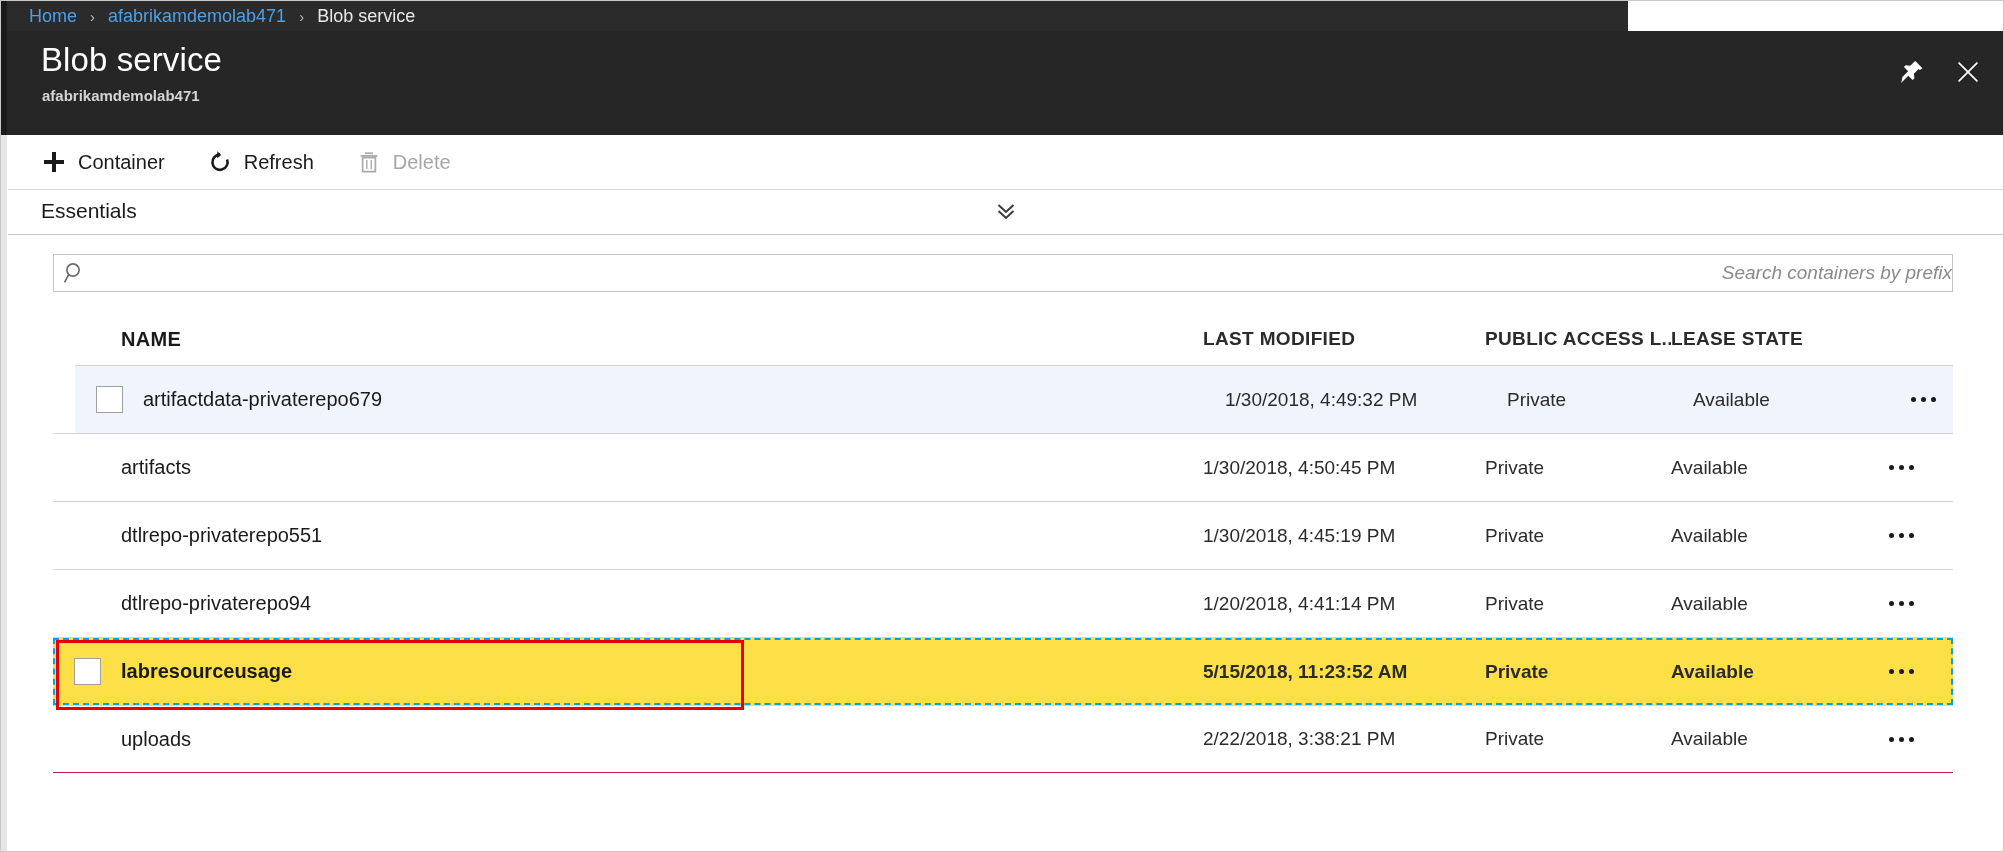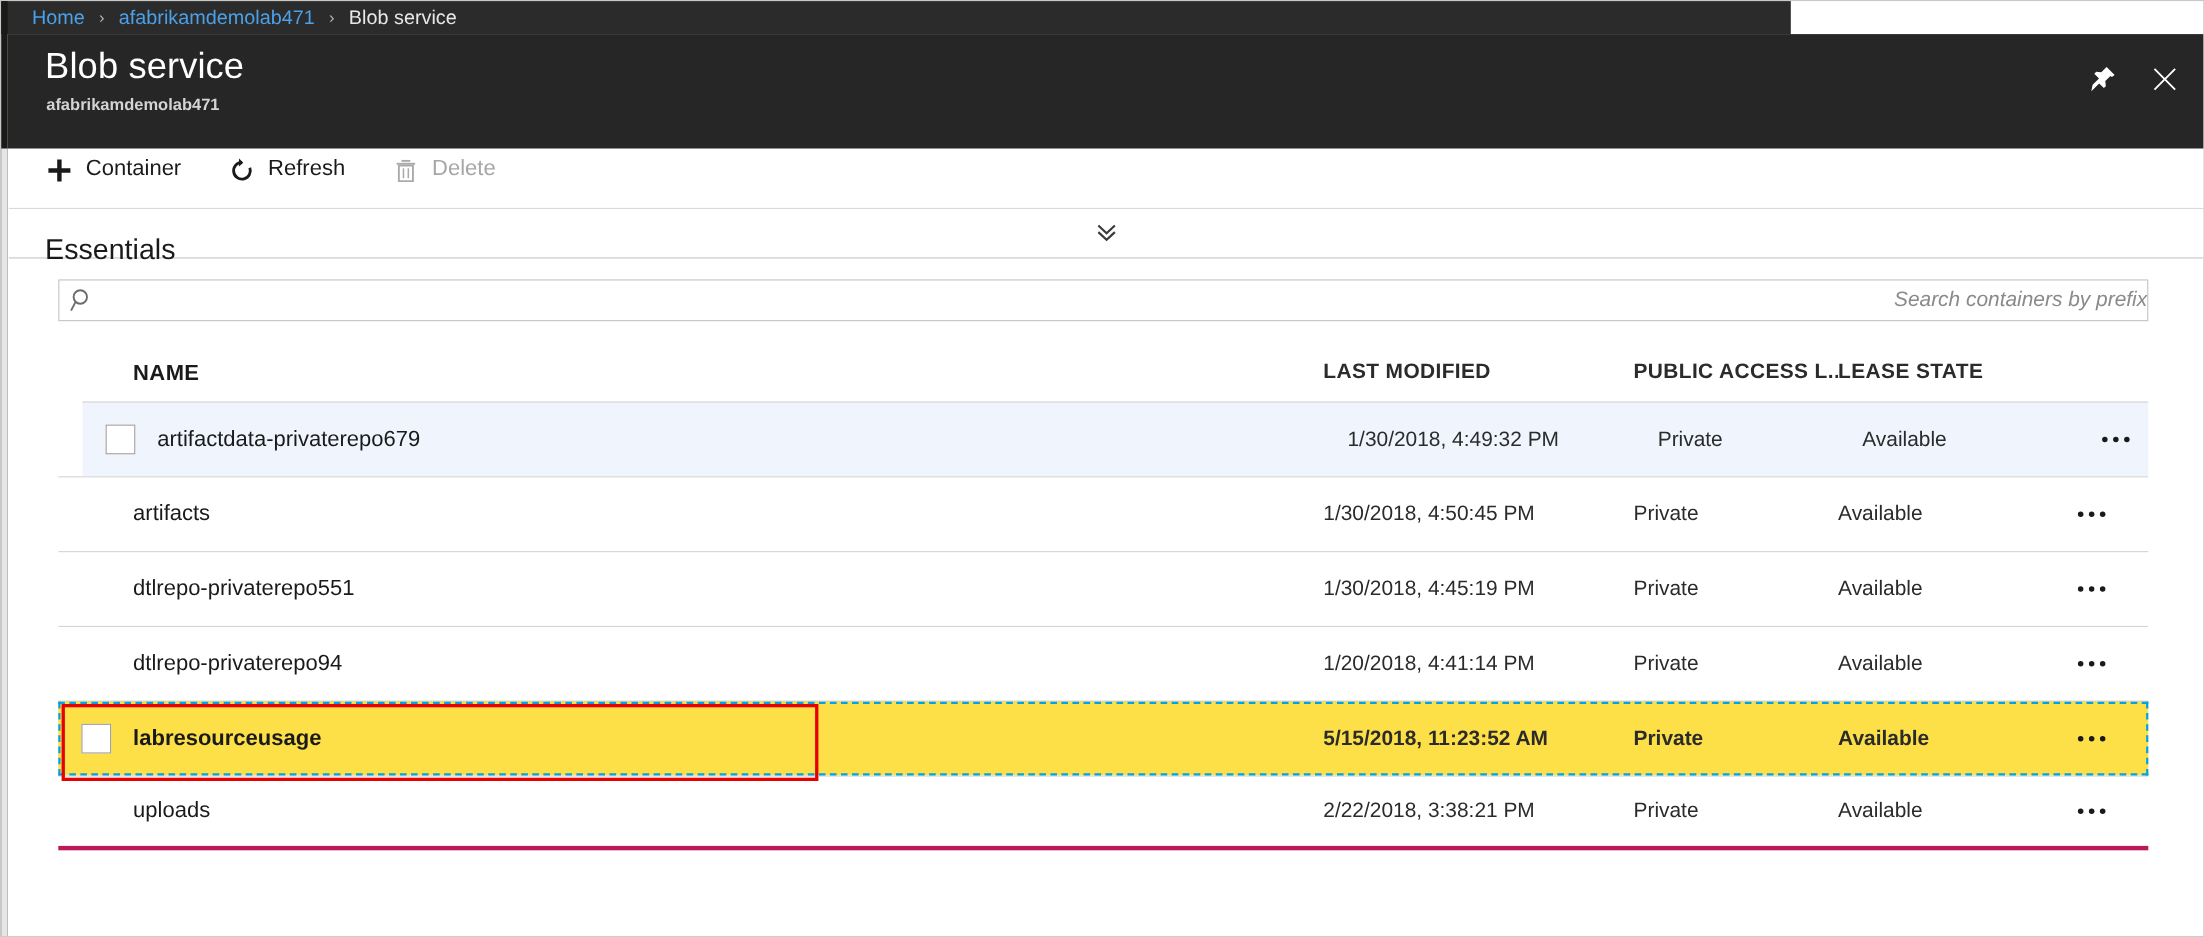--- a/index.html
+++ b/index.html
@@ -133,20 +133,21 @@
     background: #ffffff;
     display: flex;
     align-items: center;
     padding-left: 33px;
     box-sizing: border-box;
     border-bottom: 1px solid #d9d9d9;
     z-index: 2;
   }
   .cmd {
     display: flex;
+    align-items: center;
     height: 40px;
     margin-right: 42px;
     cursor: pointer;
     user-select: none;
   }
   .cmd.disabled { cursor: default; }
   .cmd-icon {
     width: 26px;
     height: 26px;
     display: flex;
@@ -171,22 +172,22 @@
     width: 1996px;
     height: 44px;
     box-sizing: border-box;
     border-bottom: 1px solid #c6c6c6;
     background: #ffffff;
     z-index: 2;
   }
   .essentials-label {
     position: absolute;
     left: 33px;
-    top: 20px;
-    font-size: 26px;
+    top: 8px;
+    font-size: 21px;
     color: #1a1a1a;
     font-weight: 400;
     white-space: nowrap;
   }
   .essentials-toggle {
     position: absolute;
     left: 980px;
     top: 10px;
     width: 36px;
     height: 26px;
@@ -264,21 +265,21 @@
     position: relative;
     display: flex;
     align-items: center;
     height: 68px;
     box-sizing: border-box;
     border-top: 1px solid #d4d4d4;
     background: #ffffff;
   }
   .row.hover { background: #eff4fd; margin-left: 22px; }
   .row.selected { background: #fde047; font-weight: bold; }
-  .row.last { border-bottom: 4px solid #be185d; justify-content: center; }
+  .row.last { border-bottom: 1px solid #be185d; justify-content: center; }
 
   .row.focused::before {
     content: "";
     position: absolute;
     left: 0; top: 0; right: 0; bottom: 0;
     border: 2px dashed #00a2e8;
     pointer-events: none;
     z-index: 4;
   }
 

